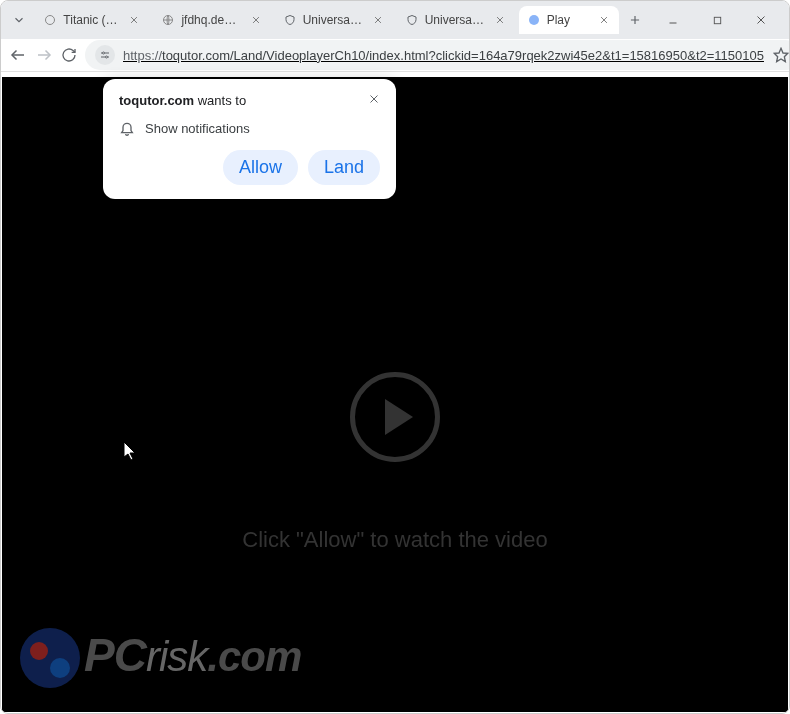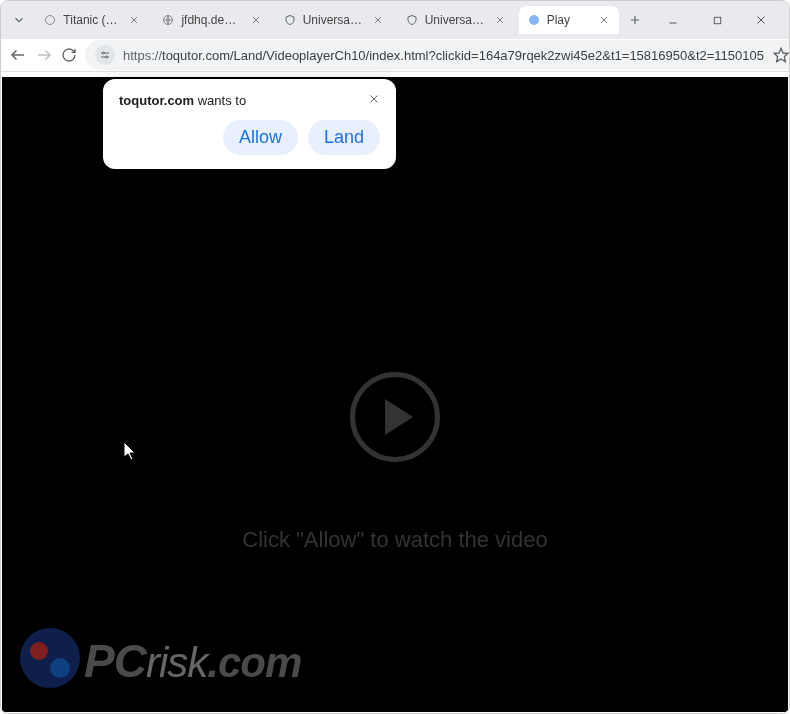--- a/index.html
+++ b/index.html
@@ -11,21 +11,21 @@
   .search-tabs { width: 28px; height: 28px; display: flex; align-items: center; justify-content: center; border-radius: 4px; }
   .tab { height: 28px; display: flex; align-items: center; padding: 0 8px; gap: 6px; border-radius: 8px 8px 0 0; font-size: 12px; color: #444; max-width: 118px; min-width: 100px; position: relative; }
   .tab.active { background: #fff; }
   .tab .favicon { width: 14px; height: 14px; flex: none; display: flex; align-items: center; justify-content: center; }
   .tab .tab-title { overflow: hidden; white-space: nowrap; text-overflow: ellipsis; flex: 1; }
   .tab .tab-close { width: 14px; height: 14px; flex: none; display: flex; align-items: center; justify-content: center; color: #666; border-radius: 50%; }
   .newtab { width: 28px; height: 28px; display: flex; align-items: center; justify-content: center; color: #555; }
   .win-controls { margin-left: auto; display: flex; gap: 0; }
   .win-btn { width: 44px; height: 30px; display: flex; align-items: center; justify-content: center; color: #555; }
 
-  .toolbar { height: 33px; background: #fff; display: flex; align-items: center; padding: 0 8px; gap: 8px; border-bottom: 1px solid #e0e0e0; }
+  .toolbar { height: 33px; background: #fff; display: flex; align-items: center; padding: 0 8px; gap: 8px; border-bottom: 1px solid #e0e0e0; text-decoration: underline; }
   .nav-btn { width: 28px; height: 28px; display: flex; align-items: center; justify-content: center; color: #5f6368; border-radius: 50%; }
   .omnibox { flex: 1; height: 30px; background: #f1f3f4; border-radius: 15px; display: flex; align-items: center; padding: 0 10px; gap: 8px; font-size: 13px; color: #3c4043; }
   .omnibox .lock { width: 20px; height: 20px; display:flex; align-items:center; justify-content:center; color:#5f6368; background:#e3e6e8; border-radius:10px; }
   .omnibox .url-text { overflow: hidden; white-space: nowrap; text-overflow: ellipsis; flex:1; }
   .omnibox .star { width: 18px; height: 18px; display:flex; align-items:center; justify-content:center; color:#5f6368; }
 
   
   .viewport { position: absolute; top: 76px; left: 1px; right: 1px; bottom: 1px; background: #000; overflow: hidden; }
   .play-circle { position: absolute; left: 50%; top: 340px; transform: translate(-50%,-50%); width: 90px; height: 90px; border-radius: 50%; border: 5px solid #333; display:flex; align-items:center; justify-content:center; }
   .play-triangle { width: 0; height: 0; border-left: 28px solid #333; border-top: 18px solid transparent; border-bottom: 18px solid transparent; margin-left:8px; }
@@ -34,21 +34,21 @@
   .cursor { position:absolute; left:122px; top:365px; }
 
   
   .notif { position:absolute; top:78px; left:102px; width:293px; background:#fff; border-radius:12px; box-shadow:0 4px 16px rgba(0,0,0,.3); padding:14px 16px 14px 16px; font-size:13px; color:#202124; }
   .notif-head { display:flex; align-items:center; justify-content:space-between; font-weight:600; margin-bottom:12px;}
   .notif-line { display:flex; align-items:center; gap:10px; color:#3c4043; margin-bottom:14px; }
   .notif-actions { display:flex; justify-content:flex-end; gap:10px; }
   .pill { padding:7px 16px; border-radius:18px; background:#e8f0fe; color:#1a73e8; font-size:18px; }
 
   
-  .watermark { position:absolute; left:18px; bottom:24px; display:flex; align-items:flex-end; gap:4px; opacity:.55; }
+  .watermark { position:absolute; left:18px; bottom:24px; display:flex; align-items:flex-start; gap:4px; opacity:.55; }
   .wm-logo { width:60px; height:60px; border-radius:50%; background:#1a3a8a; position:relative; }
   .wm-logo::before { content:''; position:absolute; width:18px; height:18px; border-radius:50%; background:#e53935; top:14px; left:10px; }
   .wm-logo::after { content:''; position:absolute; width:20px; height:20px; border-radius:50%; background:#1a73e8; bottom:10px; right:10px; }
   .wm-text { font-family: Arial, sans-serif; font-size:46px; font-style:italic; font-weight:700; color:#888; letter-spacing:-1px; }
   .wm-text .risk { color:#bbb; font-weight:400; font-style:italic; font-size:42px; }
   .wm-text .com { font-size:42px; }
 </style>
 </head>
 <body>
 
@@ -225,19 +225,26 @@
   <div class="notif">
     <div class="notif-head">
       <span><span>toqutor.com</span><span style="font-weight:400"> wants to</span></span>
       <span>
         <svg width="12" height="12" viewBox="0 0 24 24" stroke="#5f6368" stroke-width="2">
             <line x1="5" y1="5" x2="19" y2="19"></line>
             <line x1="19" y1="5" x2="5" y2="19"></line>
           </svg>
       </span>
     </div>
+    <div class="notif-line">
+      <svg width="16" height="16" viewBox="0 0 24 24" fill="none" stroke="#5f6368" stroke-width="2">
+          <path d="M18 16v-5a6 6 0 1 0-12 0v5l-2 3h16l-2-3z"></path>
+          <path d="M10 21a2 2 0 0 0 4 0"></path>
+        </svg>
+      <span>Show notifications</span>
+    </div>
     <div class="notif-actions">
       <div class="pill">Allow</div>
       <div class="pill">Land</div>
     </div>
   </div>
 
 </div>
 
 </body></html>

